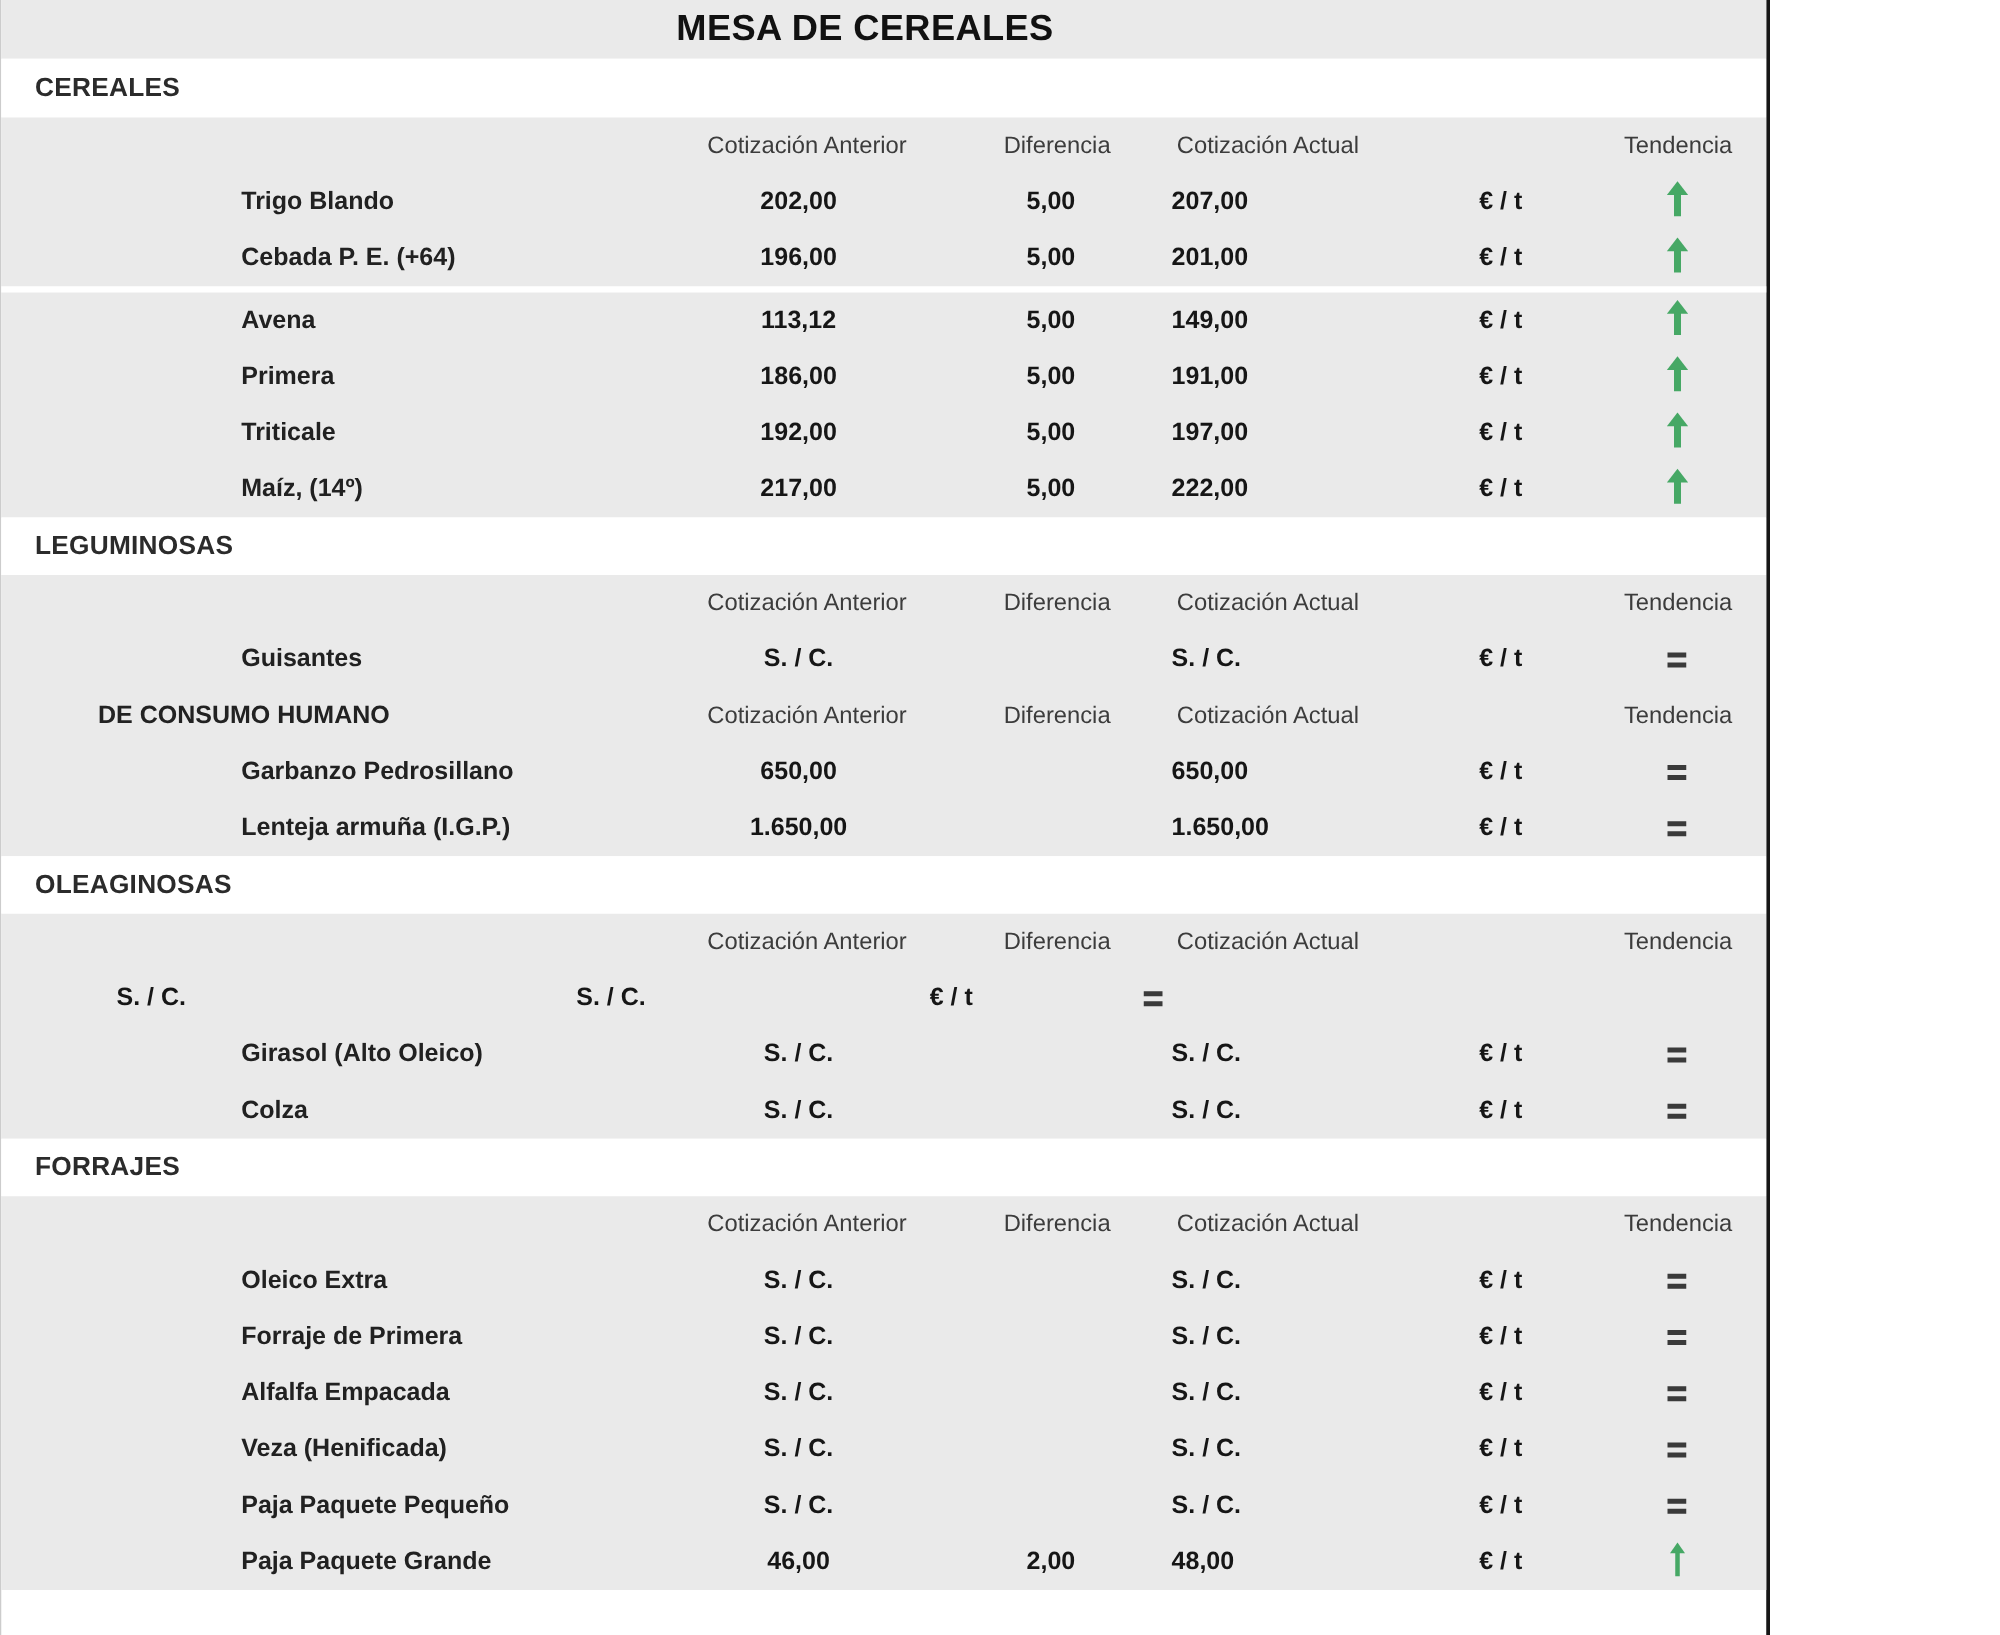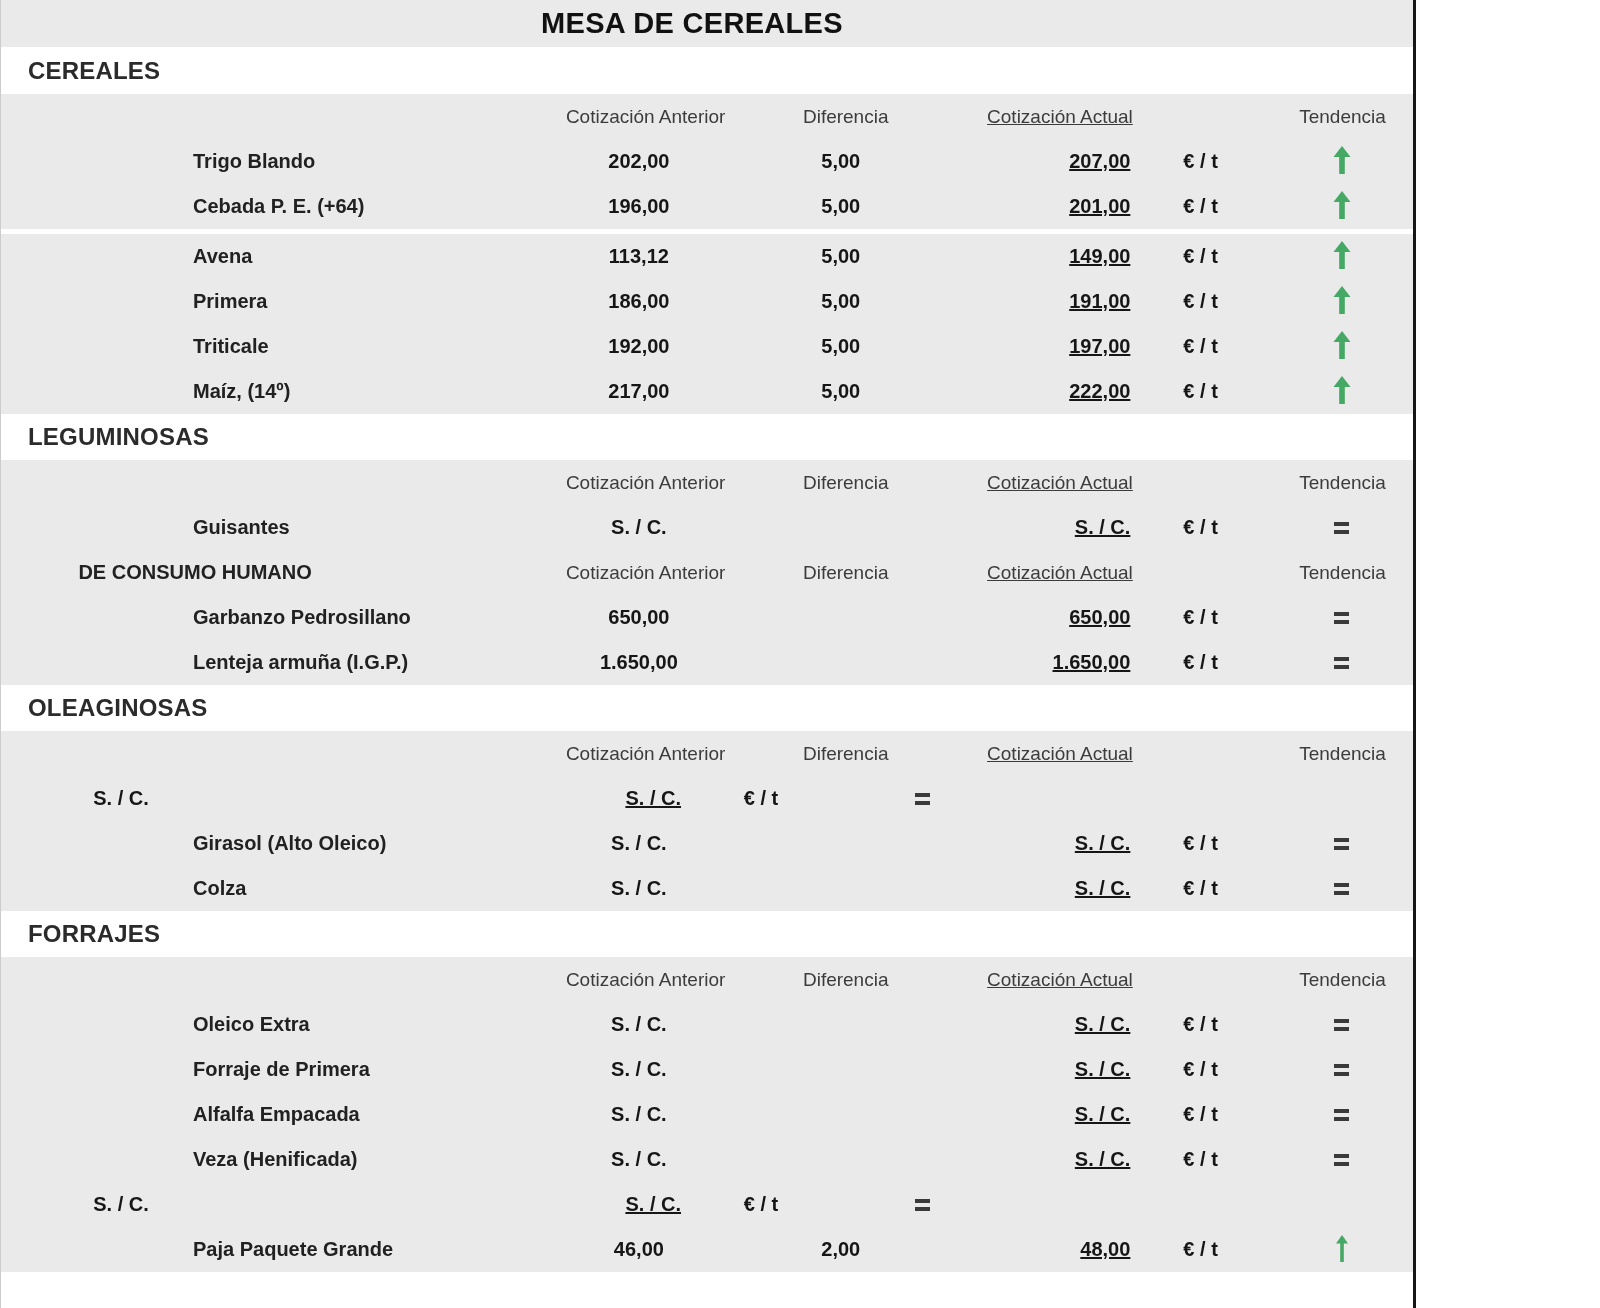--- a/index.html
+++ b/index.html
@@ -46,21 +46,21 @@
   .section-band {
     height: 46px;
     flex: 0 0 46px;
     background: #ffffff;
     display: flex;
     align-items: center;
     padding-left: 27px;
   }
   .section:first-of-type .section-band { height: 47px; flex: 0 0 47px; }
   .section-label {
-    font-size: 24px;
+    font-size: 21px;
     font-weight: 700;
     color: #2b2b2b;
     letter-spacing: 0.2px;
   }
   .section-table {
     background: #eaeaea;
     display: flex;
     flex-direction: column;
   }
   .section:last-of-type .section-table { flex: 1 1 auto; }
@@ -72,21 +72,21 @@
   }
   .row-gap {
     height: 5px;
     flex: 0 0 5px;
     background: #ffffff;
   }
   .cell { box-sizing: border-box; }
   .cell.name       { width: 580px; text-align: left; padding-left: 192px; }
   .cell.anterior   { width: 240px; text-align: center; }
   .cell.diferencia { width: 220px; text-align: center; }
-  .cell.actual     { width: 220px; text-align: right; text-decoration: underline; }
+  .cell.actual     { width: 220px; text-align: left; }
   .cell.unit       { width: 160px; text-align: center; }
   .cell.tendencia  { width: 162px; text-align: center; display: flex; align-items: center; justify-content: center; }
   .head-row .cell.name {
     text-align: center;
     padding-left: 0;
     padding-right: 166px;
     font-weight: 700;
     font-size: 20px;
     color: #222222;
     margin-left: 14px;
@@ -383,20 +383,21 @@
     <div class="cell anterior val">S. / C.</div>
     <div class="cell diferencia val"></div>
     <div class="cell actual val">S. / C.</div>
     <div class="cell unit val">€ / t</div>
     <div class="cell tendencia">
               <span class="icon-eq" style="border-color: rgb(58, 58, 58);"></span>
             </div>
   </div>
 
   <div class="row data-row">
+    <div class="cell name">Paja Paquete Pequeño</div>
     <div class="cell anterior val">S. / C.</div>
     <div class="cell diferencia val"></div>
     <div class="cell actual val">S. / C.</div>
     <div class="cell unit val">€ / t</div>
     <div class="cell tendencia">
               <span class="icon-eq" style="border-color: rgb(58, 58, 58);"></span>
             </div>
   </div>
 
   <div class="row data-row">

